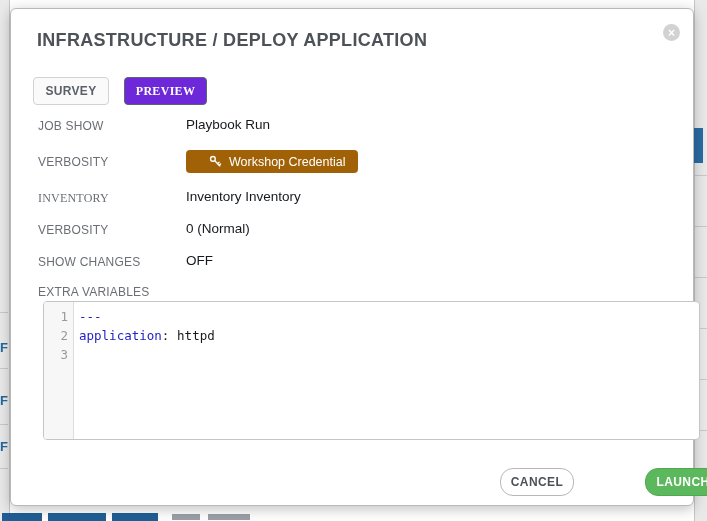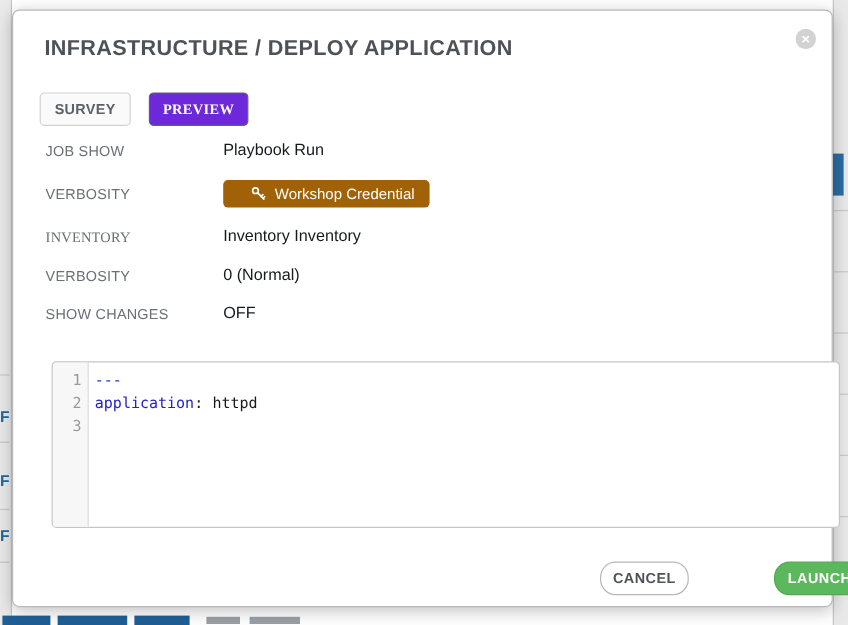--- a/index.html
+++ b/index.html
@@ -176,20 +176,21 @@
 
   <div class="field-label" style="top:182px;font-family:Liberation Serif, serif;">INVENTORY</div>
   <div class="field-value" style="top:180px;">Inventory Inventory</div>
 
   <div class="field-label" style="top:214px;">VERBOSITY</div>
   <div class="field-value" style="top:212px;">0 (Normal)</div>
 
   <div class="field-label" style="top:246px;">SHOW CHANGES</div>
   <div class="field-value" style="top:244px;">OFF</div>
 
+  <div class="field-label" style="top:276px;">EXTRA VARIABLES</div>
 
   <div class="editor">
     <div class="gutter">
       <div>1</div>
       <div>2</div>
       <div>3</div>
     </div>
     <div class="code-area">
       <div class="code-line"><span class="tok-key">---</span></div>
       <div class="code-line"><span class="tok-key">application</span><span class="tok-plain">:</span><span class="tok-val">httpd</span></div>

